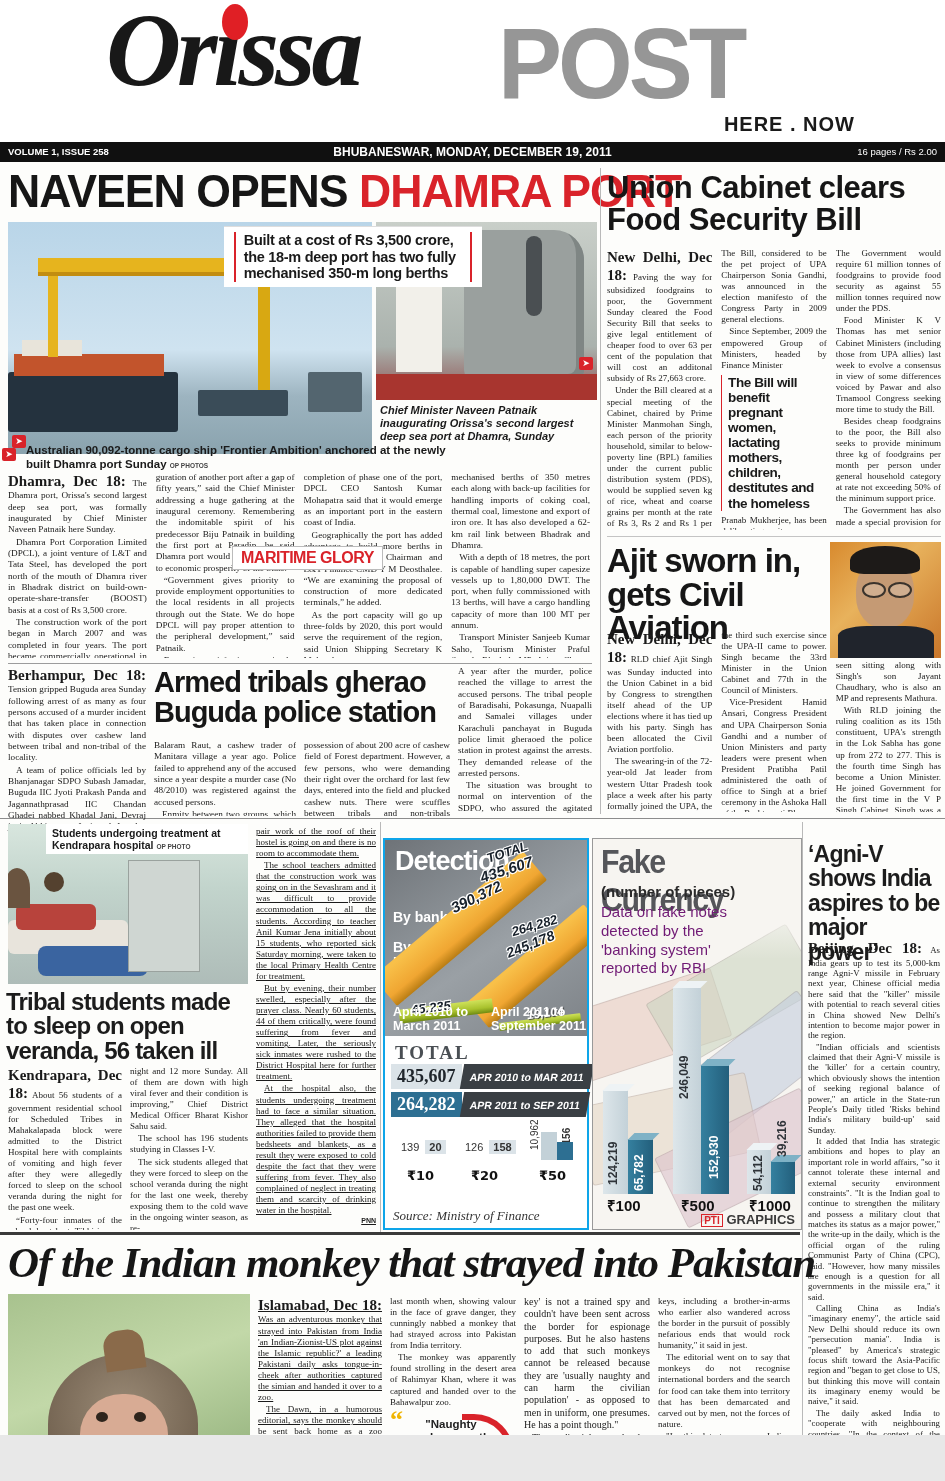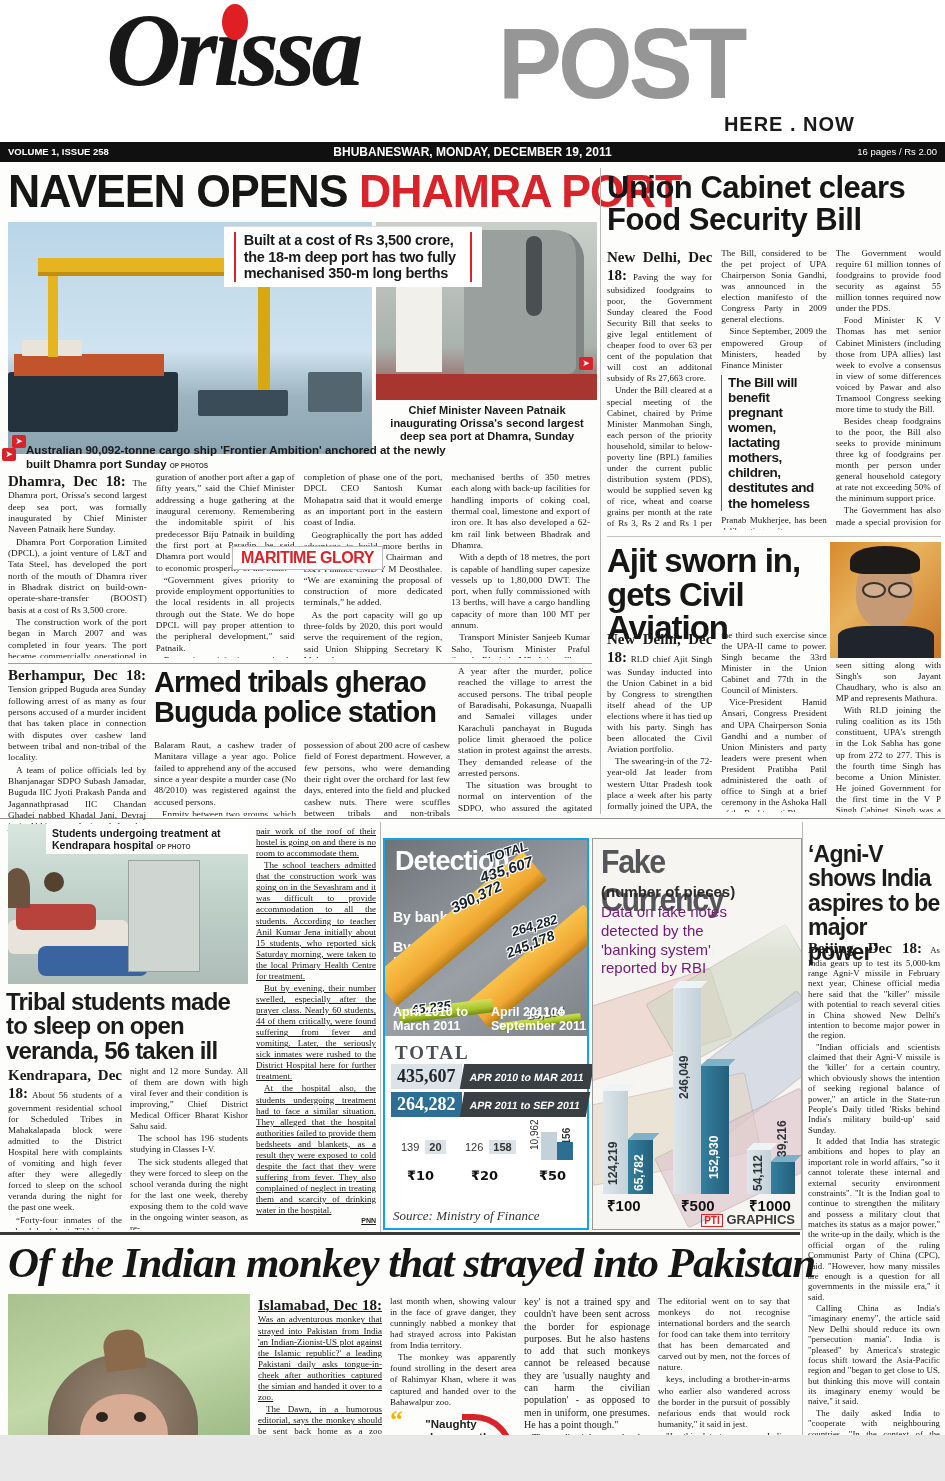--- a/index.html
+++ b/index.html
@@ -136,21 +136,21 @@
     <div class="photoshape" style="left:0;top:152px;width:221px;height:26px;background:#a8352f;"></div>
     <div class="cursor" style="right:4px;bottom:30px;">➤</div>
   </div>
 
   <div class="subbox" style="left:224px;top:226px;width:238px;">
     <div class="bar"></div>
     <div class="t">Built at a cost of Rs 3,500 crore, the 18-m deep port has two fully mechanised 350-m long berths</div>
     <div class="bar"></div>
   </div>
 
-  <div class="abs caption" style="left:380px;top:404px;width:214px;text-align:center;">
+  <div class="abs caption" style="left:380px;top:404px;width:214px;text-align:left;font-style:italic;">
     <span>Chief Minister Naveen Patnaik inaugurating Orissa's second largest deep sea port at Dhamra, Sunday</span>
   </div>
   <div class="abs caption" style="left:26px;top:444px;width:420px;font-size:11.5px;">
     <span>Australian 90,092-tonne cargo ship 'Frontier Ambition' anchored at the newly built Dhamra port Sunday</span> <span class="pcredit">OP PHOTOS</span>
   </div>
   <div class="cursor" style="left:2px;top:448px;">➤</div>
 
   <div class="abs body cols" style="left:8px;top:472px;width:582px;height:186px;">
     <div class="col">
       <p class="lead"><b>Dhamra, Dec 18:</b> <span>The Dhamra port, Orissa's second largest deep sea port, was formally inaugurated by Chief Minister Naveen Patnaik here Sunday.</span></p>
@@ -454,21 +454,21 @@
   </div>
   <div class="abs body" style="left:524px;top:1296px;width:126px;height:178px;overflow:hidden;font-size:10px;">
     <div class="plist cont">
         <p>key' is not a trained spy and couldn't have been sent across the border for espionage purposes. But he also hastens to add that such monkeys cannot be released because they are 'usually naughty and can harm the civilian population' - as opposed to men in uniform, one presumes. He has a point though."</p>
         <p>The editorial noted that "naughty monkeys are the last thing this country needs in these times of trouble on almost every conceivable front".</p>
         <p>"The visa-less primate is now locked up with several other mon-</p>
       </div>
   </div>
   <div class="abs body" style="left:658px;top:1296px;width:132px;height:178px;overflow:hidden;font-size:9px;">
     <div class="plist cont">
+        <p>keys, including a brother-in-arms who earlier also wandered across the border in the pursuit of possibly nefarious ends that would rock humanity," it said in jest.</p>
         <p>The editorial went on to say that monkeys do not recognise international borders and the search for food can take them into territory that has been demarcated and carved out by men, not the forces of nature.</p>
-        <p>keys, including a brother-in-arms who earlier also wandered across the border in the pursuit of possibly nefarious ends that would rock humanity," it said in jest.</p>
         <p>"In this latest case, an Indian animal rights group has asked that the monkey in question be released back into the wild. That is not an unreasonable request and to oblige would be the right thing to do. This monkey needs to go home, the sooner the better," it added.</p>
       </div>
 
   </div>
 
   <div class="botbar"></div>
 </div>
 
 </body></html>

